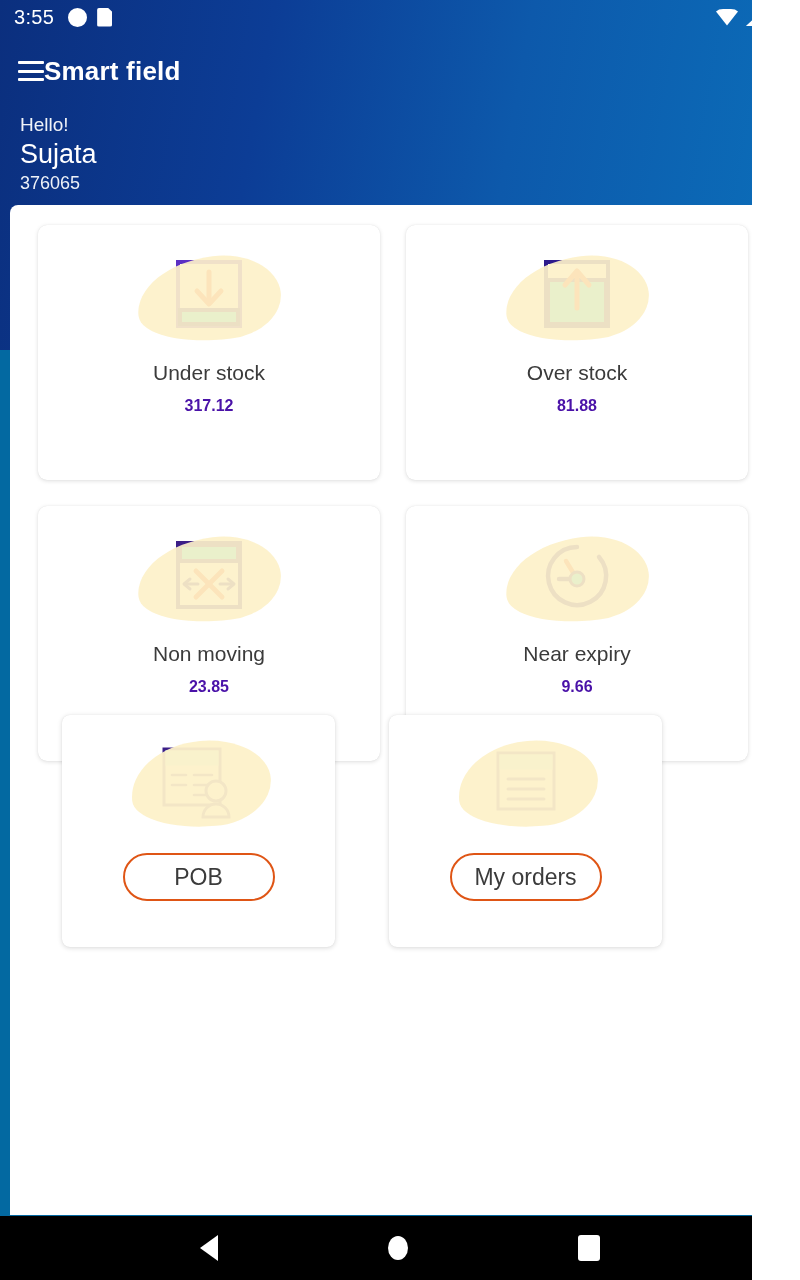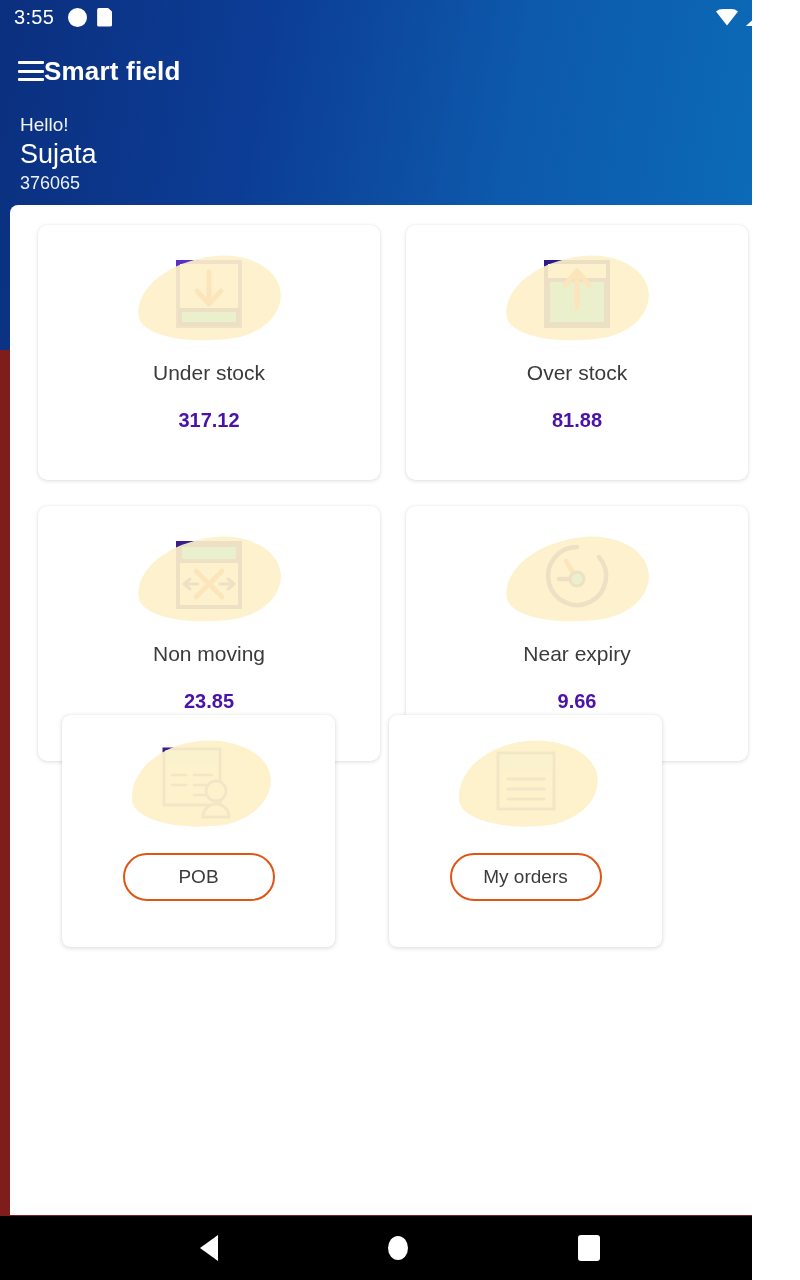--- a/index.html
+++ b/index.html
@@ -9,21 +9,21 @@
     height: 1280px;
     background: #ffffff;
     font-family: "Liberation Sans", sans-serif;
     overflow: hidden;
   }
 
   #app {
     position: relative;
     width: 752px;
     height: 1280px;
-    background: #7f1d1d;
+    background: #0369a1;
     overflow: hidden;
   }
 
   
   .header-bg {
     position: absolute;
     left: 0; top: 0;
     width: 800px;
     height: 350px;
     background: linear-gradient(100deg, #0b2f7e 0%, #0c3d96 32%, #0d59ab 62%, #0b6fba 100%);
@@ -207,22 +207,22 @@
     opacity: 0.92;
     border-radius: 56% 44% 38% 62% / 60% 52% 48% 40%;
     transform: rotate(-7deg);
   }
   .stat-label {
     margin-top: 10px;
     font-size: 21px;
     color: #3b3b3b;
   }
   .stat-value {
-    margin-top: 24px;
-    font-size: 20px;
+    margin-top: 12px;
+    font-size: 16px;
     font-weight: bold;
     color: #4a12a8;
   }
 
   
   .action-row {
     position: absolute;
     left: 62px; top: 715px;
     width: 640px;
     display: flex;
@@ -255,21 +255,21 @@
     border-radius: 52% 48% 42% 58% / 62% 50% 50% 38%;
     transform: rotate(-5deg);
   }
   .pill-btn {
     margin-top: 22px;
     width: 152px; height: 48px;
     border: 2px solid #df5515;
     border-radius: 26px;
     background: #ffffff;
     color: #3b3b3b;
-    font-size: 19px;
+    font-size: 23px;
     font-family: "Liberation Sans", sans-serif;
     display: flex; align-items: center; justify-content: center;
     cursor: pointer;
   }
 
   
   .navbar {
     position: absolute;
     left: 0; bottom: 0;
     width: 800px; height: 64px;

